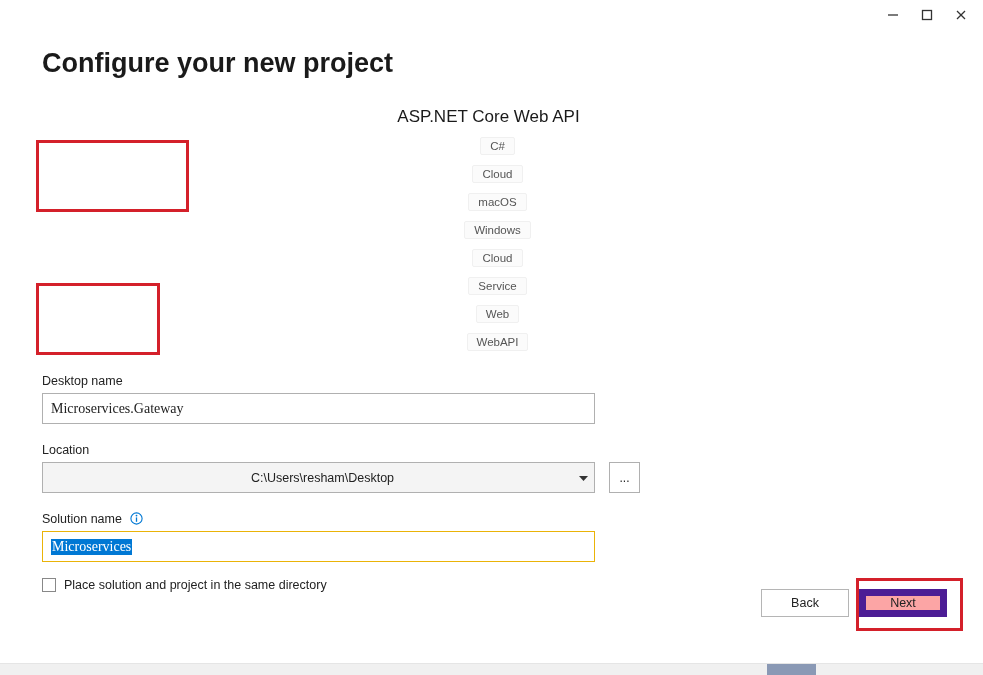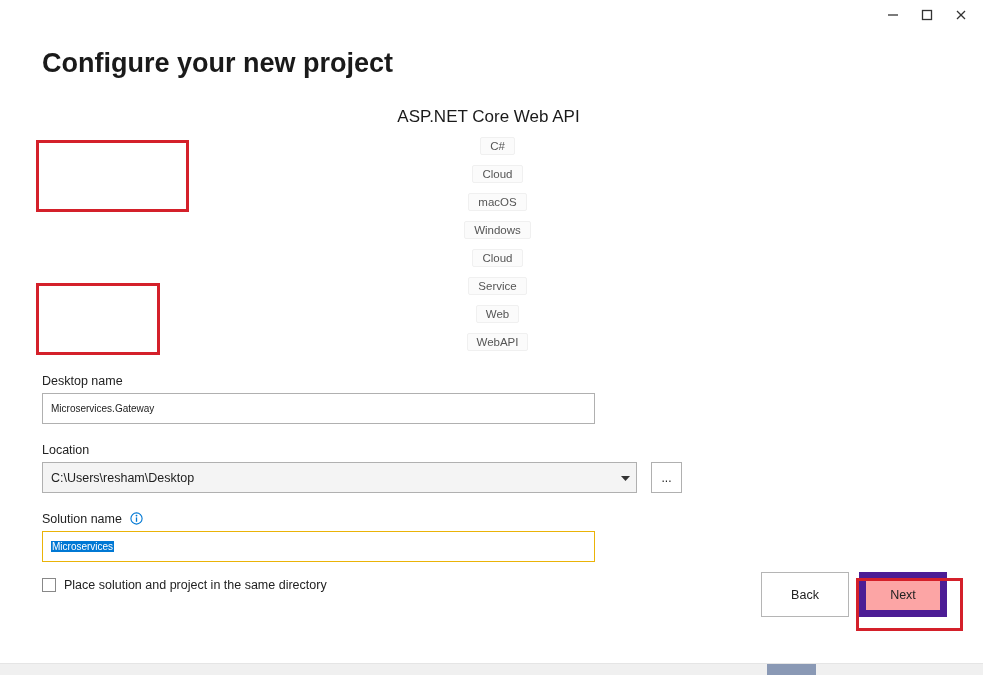--- a/index.html
+++ b/index.html
@@ -66,46 +66,47 @@
     .field-label {
       font-size: 12.5px;
       color: #222;
       display: inline-block;
       margin-bottom: 5px;
     }
     .text-input {
       width: 553px;
       height: 31px;
       padding: 4px 8px;
-      font-size: 10px;
+      font-size: 14px;
       border: 1px solid #b0b0b0;
       background: #fff;
-      font-family: Liberation Sans, sans-serif;
+      font-family: Liberation Serif, serif;
       color: #222;
     }
     .input-focused {
       border: 1px solid #eab308;
     }
     .location-row {
       display: flex;
       align-items: center;
       gap: 14px;
     }
     .combo {
-      width: 595px;
+      width: 553px;
       height: 31px;
       border: 1px solid #b0b0b0;
       background: #f4f4f4;
       display: flex;
       align-items: center;
       padding-left: 8px;
       font-size: 12.5px;
       color: #222;
       position: relative;
       cursor: pointer;
+      justify-content: center;
     }
     .combo-arrow {
       position: absolute;
       right: 6px;
       top: 50%;
       transform: translateY(-50%);
       color: #333;
     }
     .browse-btn {
       width: 31px;
@@ -148,21 +149,21 @@
     }
     .footer-buttons {
       position: absolute;
       bottom: 58px;
       right: 36px;
       display: flex;
       gap: 10px;
     }
     .btn {
       width: 88px;
-      height: 45px;
+      height: 28px;
       font-size: 12.5px;
       display: flex;
       align-items: center;
       justify-content: center;
       cursor: pointer;
       font-family: inherit;
     }
     .btn-back {
       border: 1px solid #b5b5b5;
       background: #fff;

